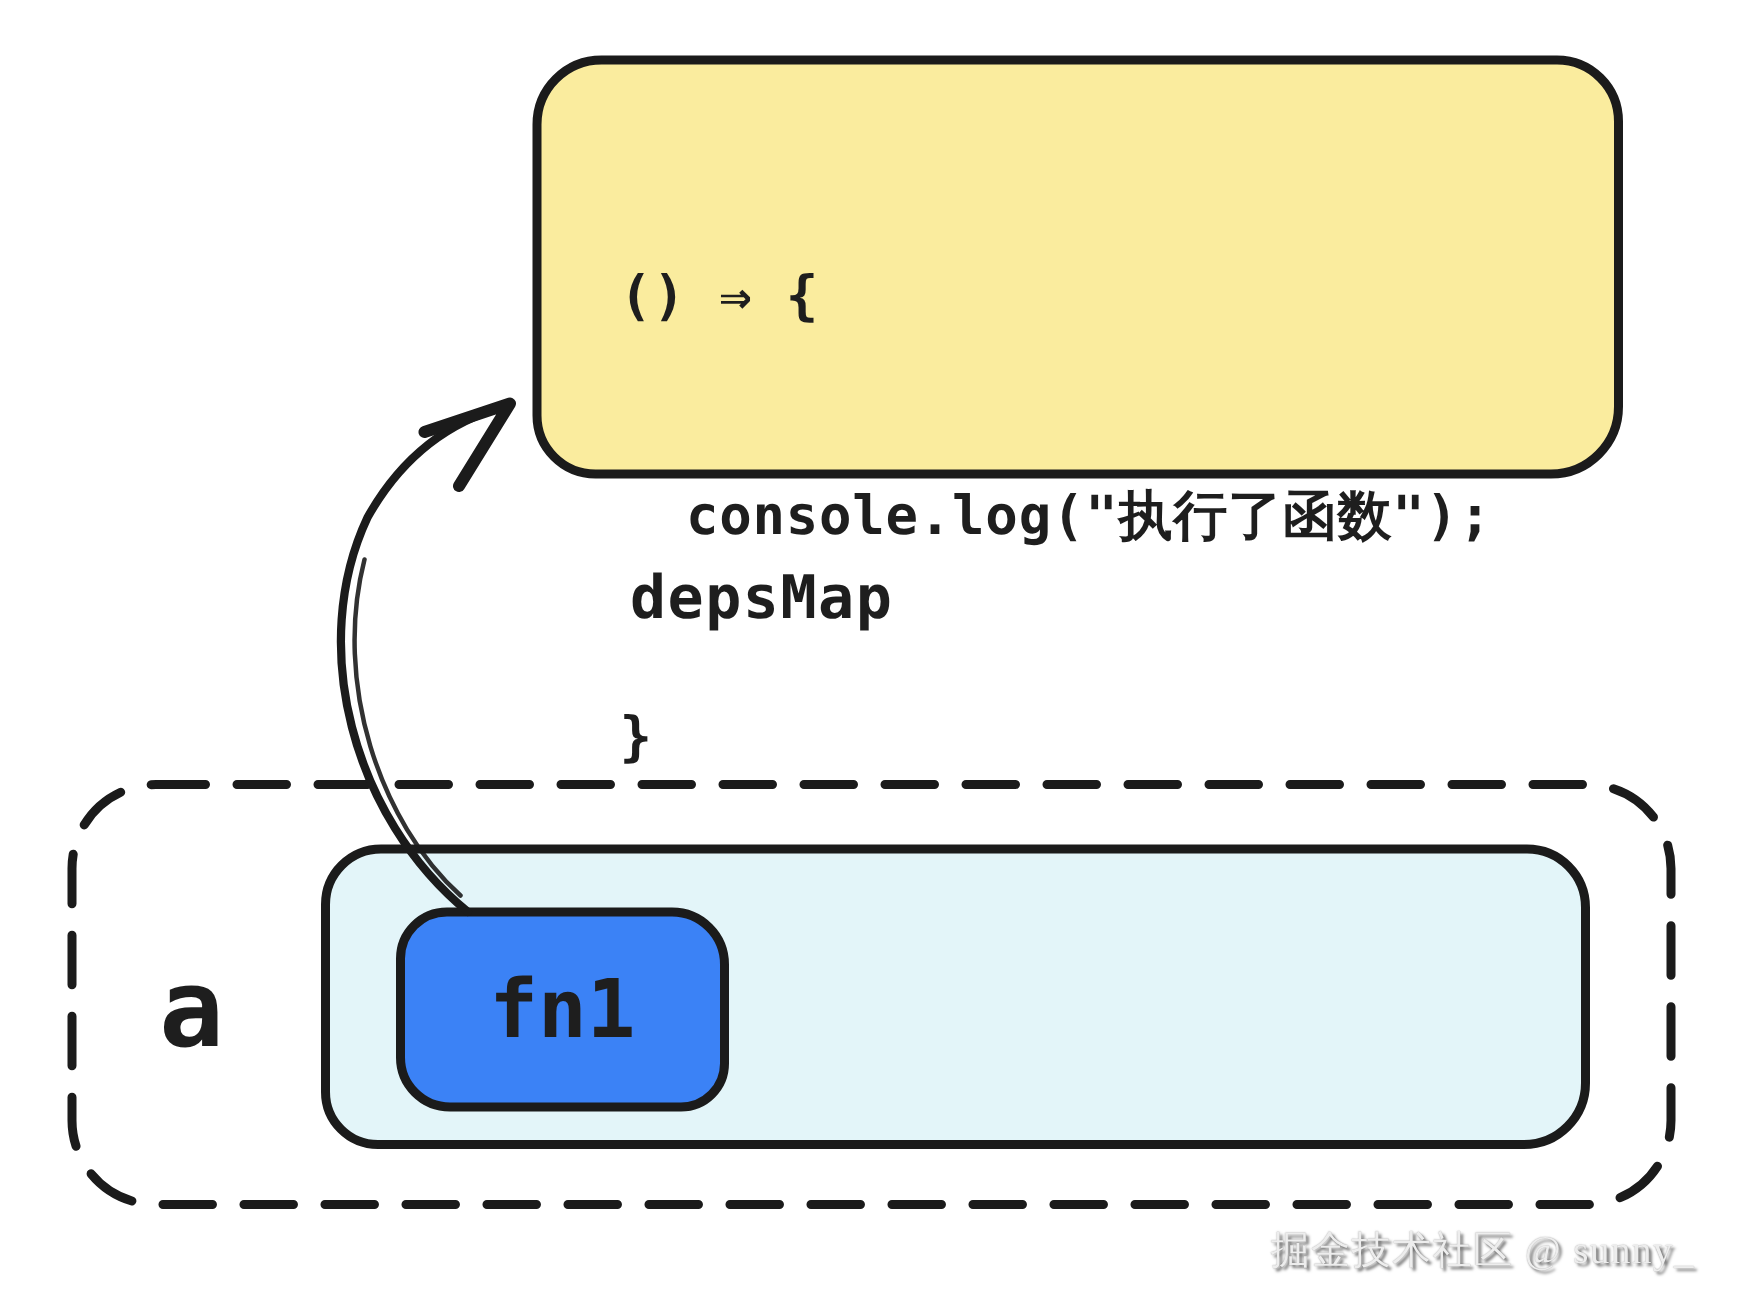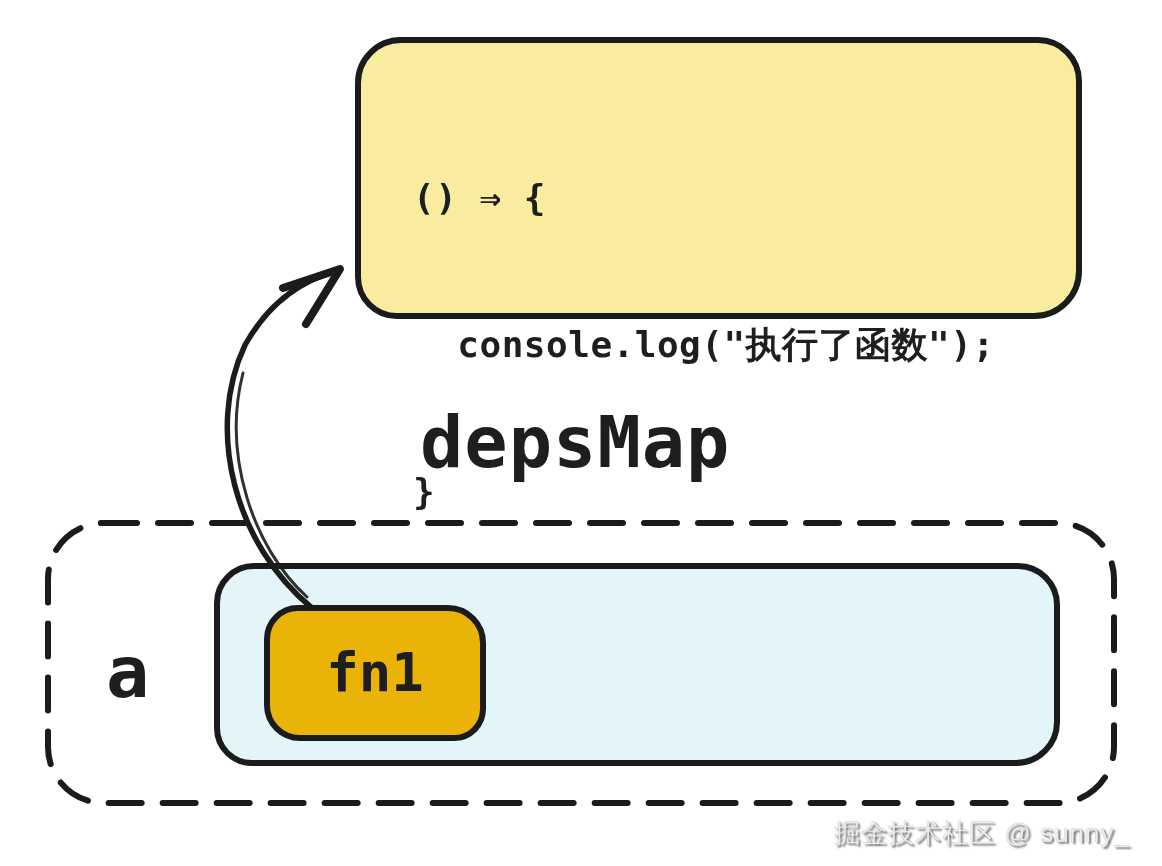--- a/index.html
+++ b/index.html
@@ -31,22 +31,22 @@
     position: absolute;
     left: 52px; top: 32px;
     font-size: 36px;
     line-height: 49px;
     font-weight: 600;
     white-space: pre;
     letter-spacing: 0.5px;
   }
   .deps-map-label {
     position: absolute;
-    left: 420px; top: 400px;
-    font-size: 72px;
+    left: 420px; top: 376px;
+    font-size: 40px;
     font-weight: bold;
     letter-spacing: 1px;
   }
   .key-label {
     position: absolute;
     left: 106px; top: 630px;
     font-size: 72px;
     font-weight: bold;
   }
   .dep-set-box {
@@ -71,21 +71,21 @@
     justify-content: center;
   }
   .dep-box .dep-label {
     font-size: 54px;
     font-weight: bold;
     margin-top: -2px;
   }
   .watermark {
     position: absolute;
     right: 32px; top: 816px;
-    font-family: Liberation Sans, sans-serif;
+    font-family: Liberation Serif, serif;
     font-size: 26px;
     color: #ededed;
     text-shadow: 2px 2px 2px rgba(0,0,0,0.55), 0 0 1px rgba(90,90,90,0.6);
     letter-spacing: 1px;
   }
 </style>
 </head>
 <body>
 
 <div class="canvas">
@@ -101,21 +101,21 @@
       <div>}</div>
     </div>
   </div>
 
   <div class="deps-map-label" style="color: rgb(30, 30, 30);">depsMap</div>
 
   <div class="key-label" style="color: rgb(30, 30, 30);">a</div>
 
   <div class="dep-set-box" style="background-color: rgb(227, 245, 249); border-color: rgb(27, 27, 27);"></div>
 
-  <div class="dep-box" style="background-color: #eab308; border-color: rgb(27, 27, 27);">
+  <div class="dep-box" style="background-color: #3b82f6; border-color: rgb(27, 27, 27);">
     <span class="dep-label">fn1</span>
   </div>
 
   <svg class="layer" viewBox="0 0 1162 866">
     <path d="M 312 608 C 235 545, 205 430, 245 345 C 268 304, 300 281, 336 271" fill="none" stroke-width="5.5" stroke-linecap="round" stroke="#1b1b1b"></path>
     <path d="M 307 597 C 253 548, 222 455, 243 373" fill="none" stroke-width="3" stroke-linecap="round" opacity="0.9" stroke="#1b1b1b"></path>
     <path d="M 283 288 L 340 269 L 306 324" fill="none" stroke-width="8" stroke-linecap="round" stroke-linejoin="round" stroke="#1b1b1b"></path>
   </svg>
 
   <div class="watermark">掘金技术社区 @ sunny_</div>

